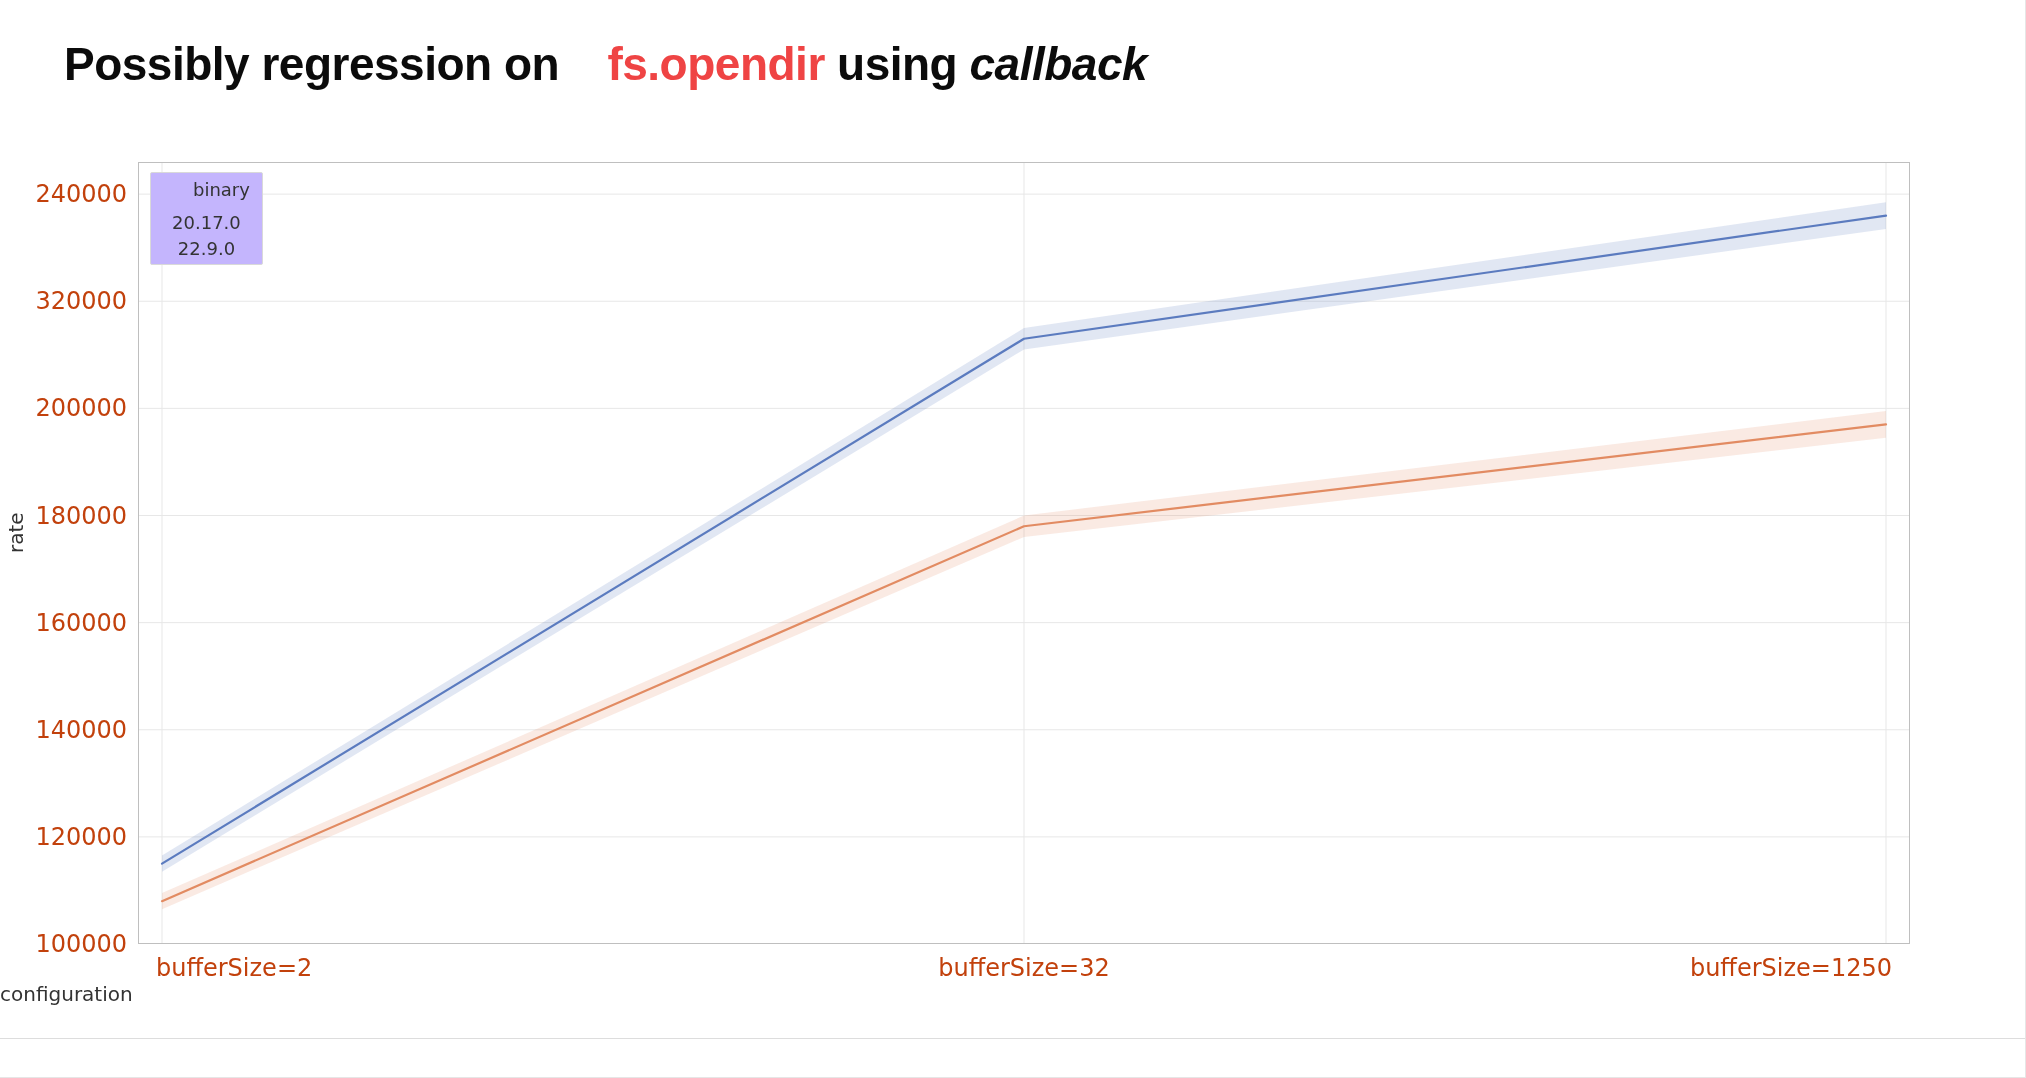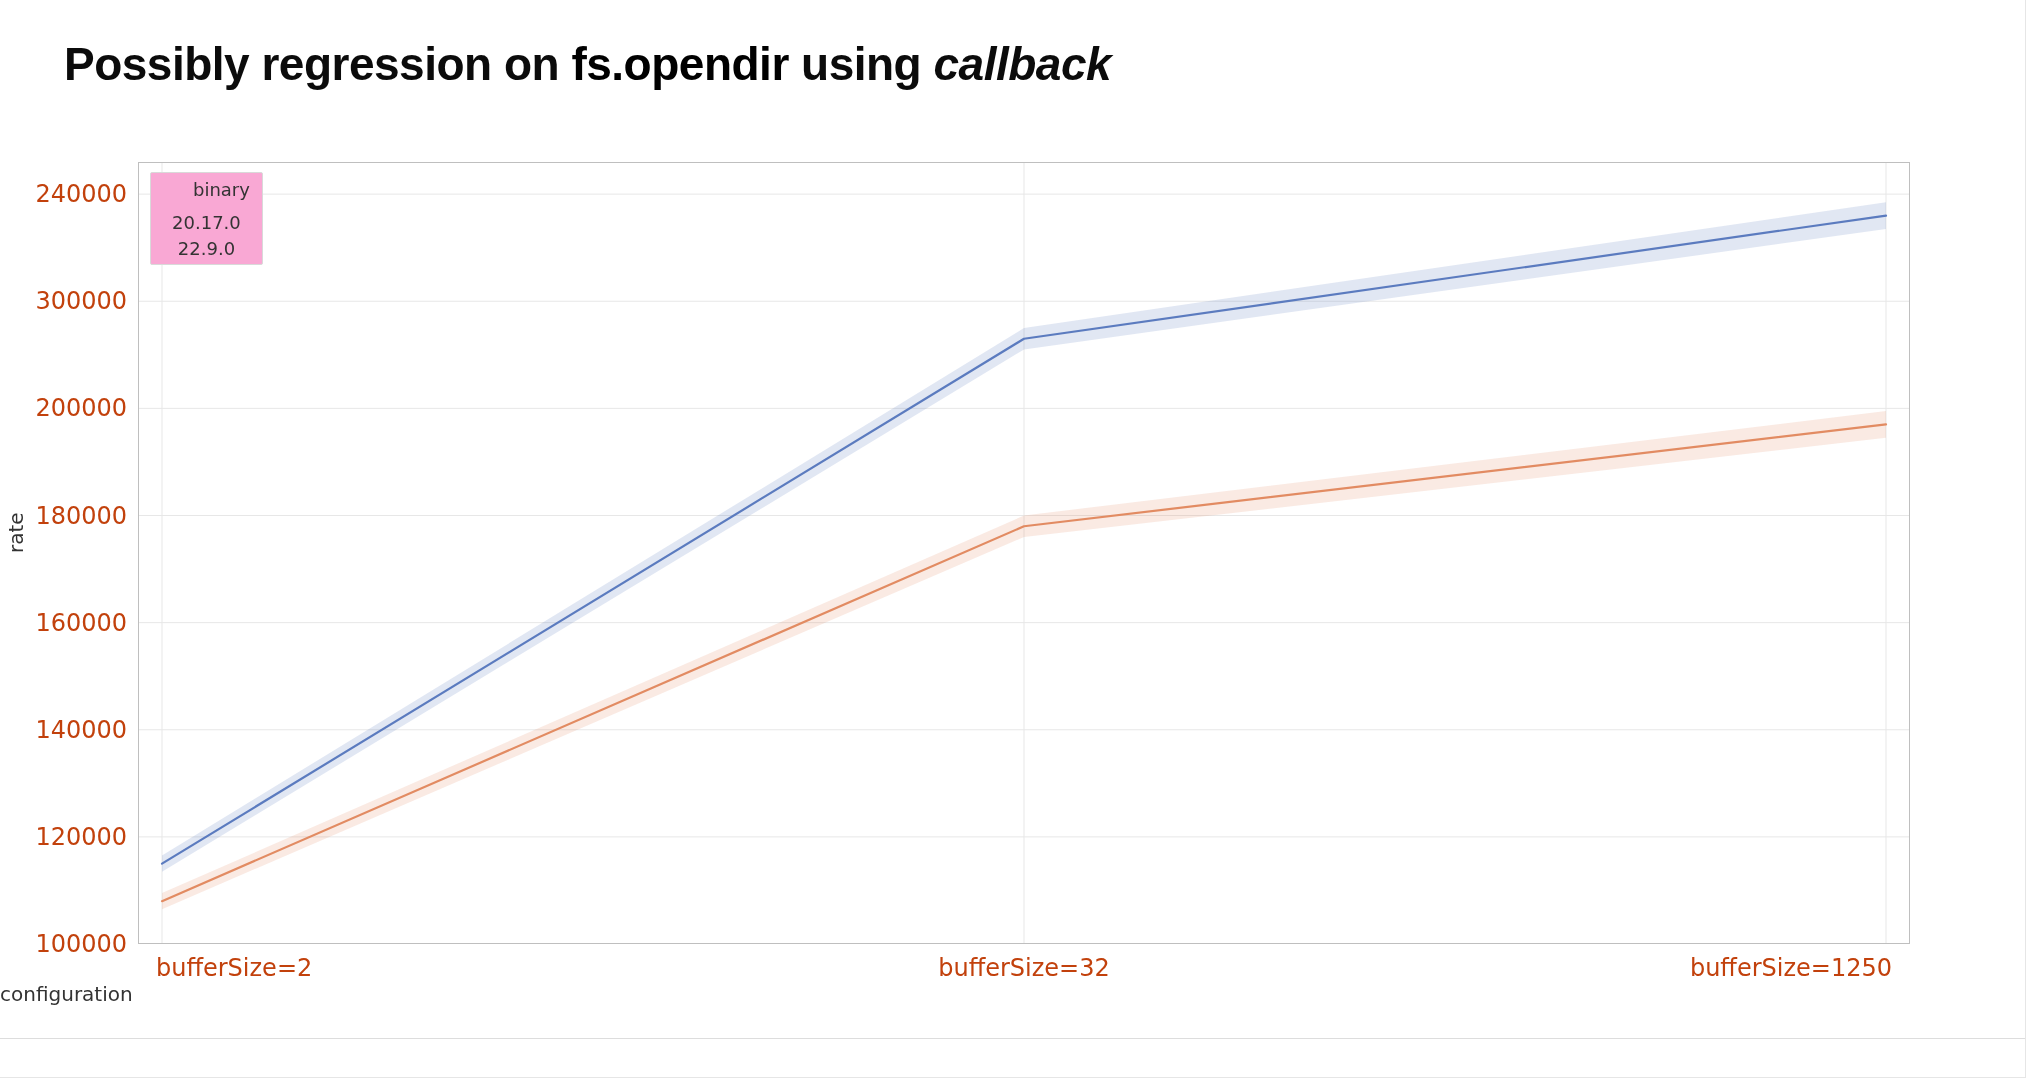--- a/index.html
+++ b/index.html
@@ -31,21 +31,21 @@
   }
   .headline {
     position: absolute;
     left: 64px;
     top: 6px;
     font-size: 46px;
     font-weight: 800;
     letter-spacing: -0.5px;
     color: #0b0b0b;
   }
-  .headline .accent { color: #000000; }
+  .headline .accent { color: #ef4444; margin-left: 36px; }
   .headline .em { font-style: italic; }
   .chart-title {
     position: absolute;
     left: 0;
     width: 2026px;
     top: 126px;
     text-align: center;
     font-size: 22px;
     color: #333;
     font-family: "DejaVu Sans", Arial, sans-serif;
@@ -81,21 +81,21 @@
     position: absolute;
     left: 0;
     width: 2026px;
     top: 982px;
     font-size: 20px;
     color: #333;
     font-family: "DejaVu Sans", Arial, sans-serif;
   }
   .legend {
     position: absolute;
-    background: #f9a8d4;
+    background: #c4b5fd;
     border: 1px solid #d9d9d9;
     border-radius: 2px;
     padding: 6px 12px 10px 12px;
     font-size: 18px;
     color: #333;
     font-family: "DejaVu Sans", Arial, sans-serif;
   }
   .legend .title { font-weight: 400; margin-left: 30px; margin-bottom: 2px; }
   .legend .row { display: flex; align-items: center; gap: 10px; height: 26px; flex-direction: column; }
   .legend .swatch { width: 28px; height: 2px; }
@@ -139,21 +139,21 @@
       </svg>
   </div>
 
   <div id="yticks">
       <div class="ytick" style="top: 944px;">100000</div>
       <div class="ytick" style="top: 836.877px;">120000</div>
       <div class="ytick" style="top: 729.753px;">140000</div>
       <div class="ytick" style="top: 622.63px;">160000</div>
       <div class="ytick" style="top: 515.507px;">180000</div>
       <div class="ytick" style="top: 408.384px;">200000</div>
-      <div class="ytick" style="top: 301.26px;">300000</div>
+      <div class="ytick" style="top: 301.26px;">320000</div>
       <div class="ytick" style="top: 194.137px;">240000</div>
     </div>
   <div id="xticks">
       <div class="xtick" style="left: 162px; transform: translateX(-6px);">bufferSize=2</div>
       <div class="xtick" style="left: 1024px; transform: translateX(-50%);">bufferSize=32</div>
       <div class="xtick" style="left: 1886px; transform: translateX(-100%) translateX(6px);">bufferSize=1250</div>
     </div>
 
   <div class="ylabel">rate</div>
   <div class="xlabel">configuration</div>

